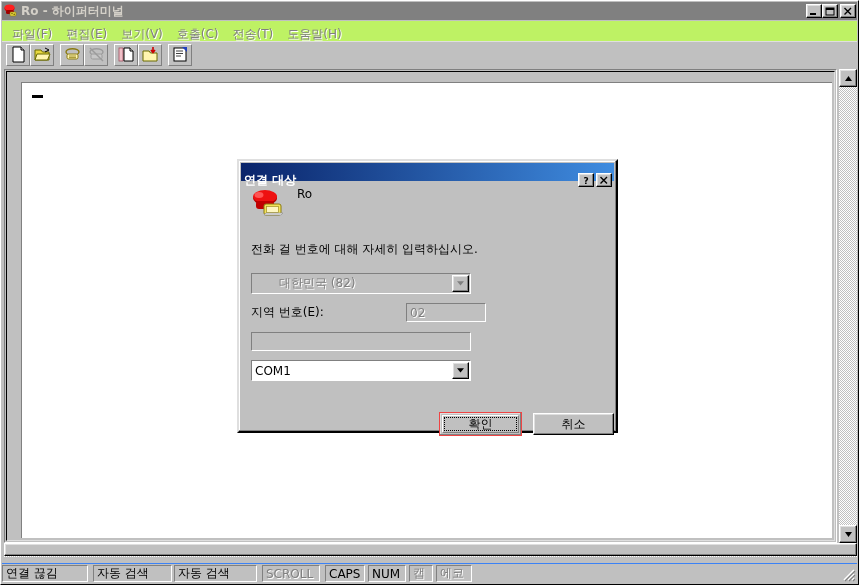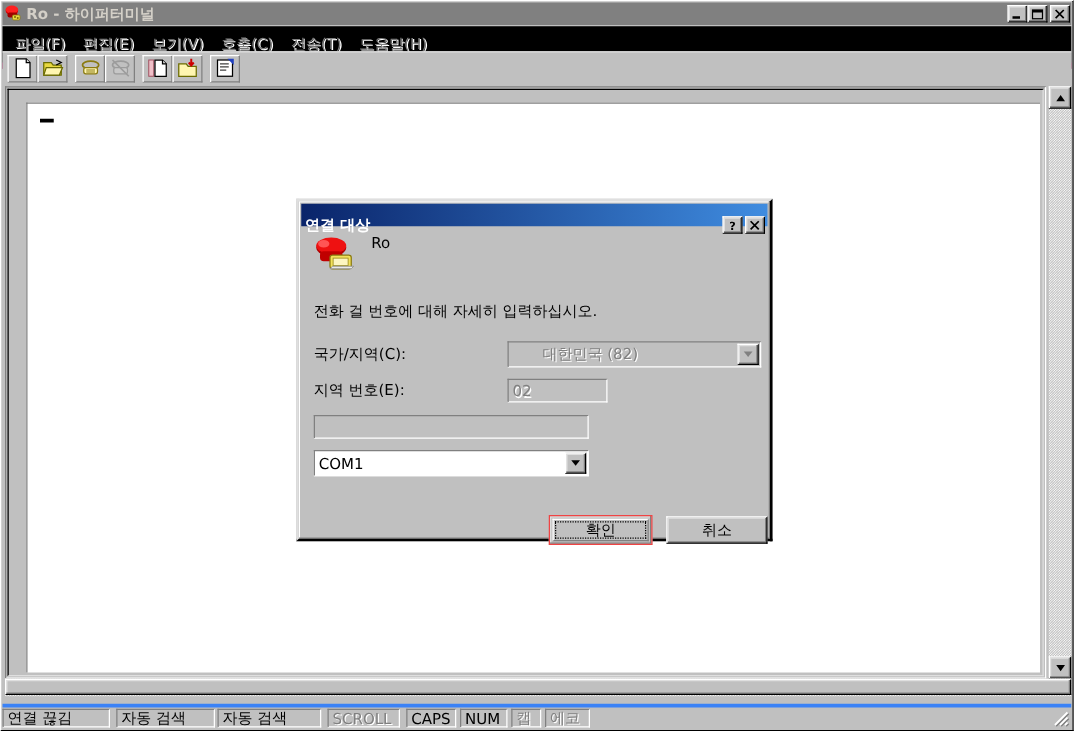--- a/index.html
+++ b/index.html
@@ -63,26 +63,26 @@
     margin-left: 0px;
   }
   .winbtn.gapleft { margin-left: 2px; }
   .winbtn svg { position: absolute; left: 2px; top: 2px; }
 
   
   .menubar {
     position: absolute;
     left: 1px; top: 20px;
     width: 855px; height: 34px;
-    background: #000000;
+    background: #bef264;
     display: flex;
     align-items: center;
     padding-left: 3px;
     box-sizing: border-box;
-    border-bottom: 5px solid #ec4899;
+    border-bottom: 7px solid #ec4899;
   }
   .menuitem {
     padding: 2px 7px 3px 7px;
     font-size: 12px;
     color: #808080;                 
     text-shadow: 1px 1px 0 #ffffff;
     white-space: nowrap;
   }
 
   
@@ -222,21 +222,21 @@
 
   
   .statusbar {
     position: absolute;
     left: 1px; bottom: 1px;
     width: 855px; height: 20px;
     background: #c0c0c0;
     display: flex;
     align-items: stretch;
     box-sizing: border-box;
-    border-top: 3px solid #3b82f6;
+    border-top: 1px solid #3b82f6;
   }
   .spanel {
     box-sizing: border-box;
     border-top: 1px solid #808080;
     border-left: 1px solid #808080;
     border-right: 1px solid #ffffff;
     border-bottom: 1px solid #ffffff;
     margin: 1px 1px 1px 0;
     display: flex;
     align-items: center;
@@ -573,21 +573,20 @@
             <rect x="15.5" y="17.5" width="12" height="6" fill="#fdf6c0" stroke="#a09020" stroke-width="0.7"></rect>
             <path d="M13 26 l17 0 l2 -2 l-17 0 z" fill="#e8e8e8" stroke="#909090" stroke-width="0.7"></path>
           </svg>
         </span>
         <span class="dlg-phone-name" style="margin-left:46px">Ro</span>
       </div>
 
       <div class="dlg-instruct">전화 걸 번호에 대해 자세히 입력하십시오.</div>
 
       <div class="frow" style="top:90px">
-        <span class="flabel">국가/지역(C):</span>
         <span class="fcombo disabled" style="width:220px">
           <span class="ftext">대한민국 (82)</span>
           <span class="combo-arrow">
             <svg width="9" height="7" viewBox="0 0 9 7">
                 <path d="M4.5 5.5 L8 1.2 L1 1.2 z" fill="#808080"></path>
               </svg>
           </span>
         </span>
       </div>
 

